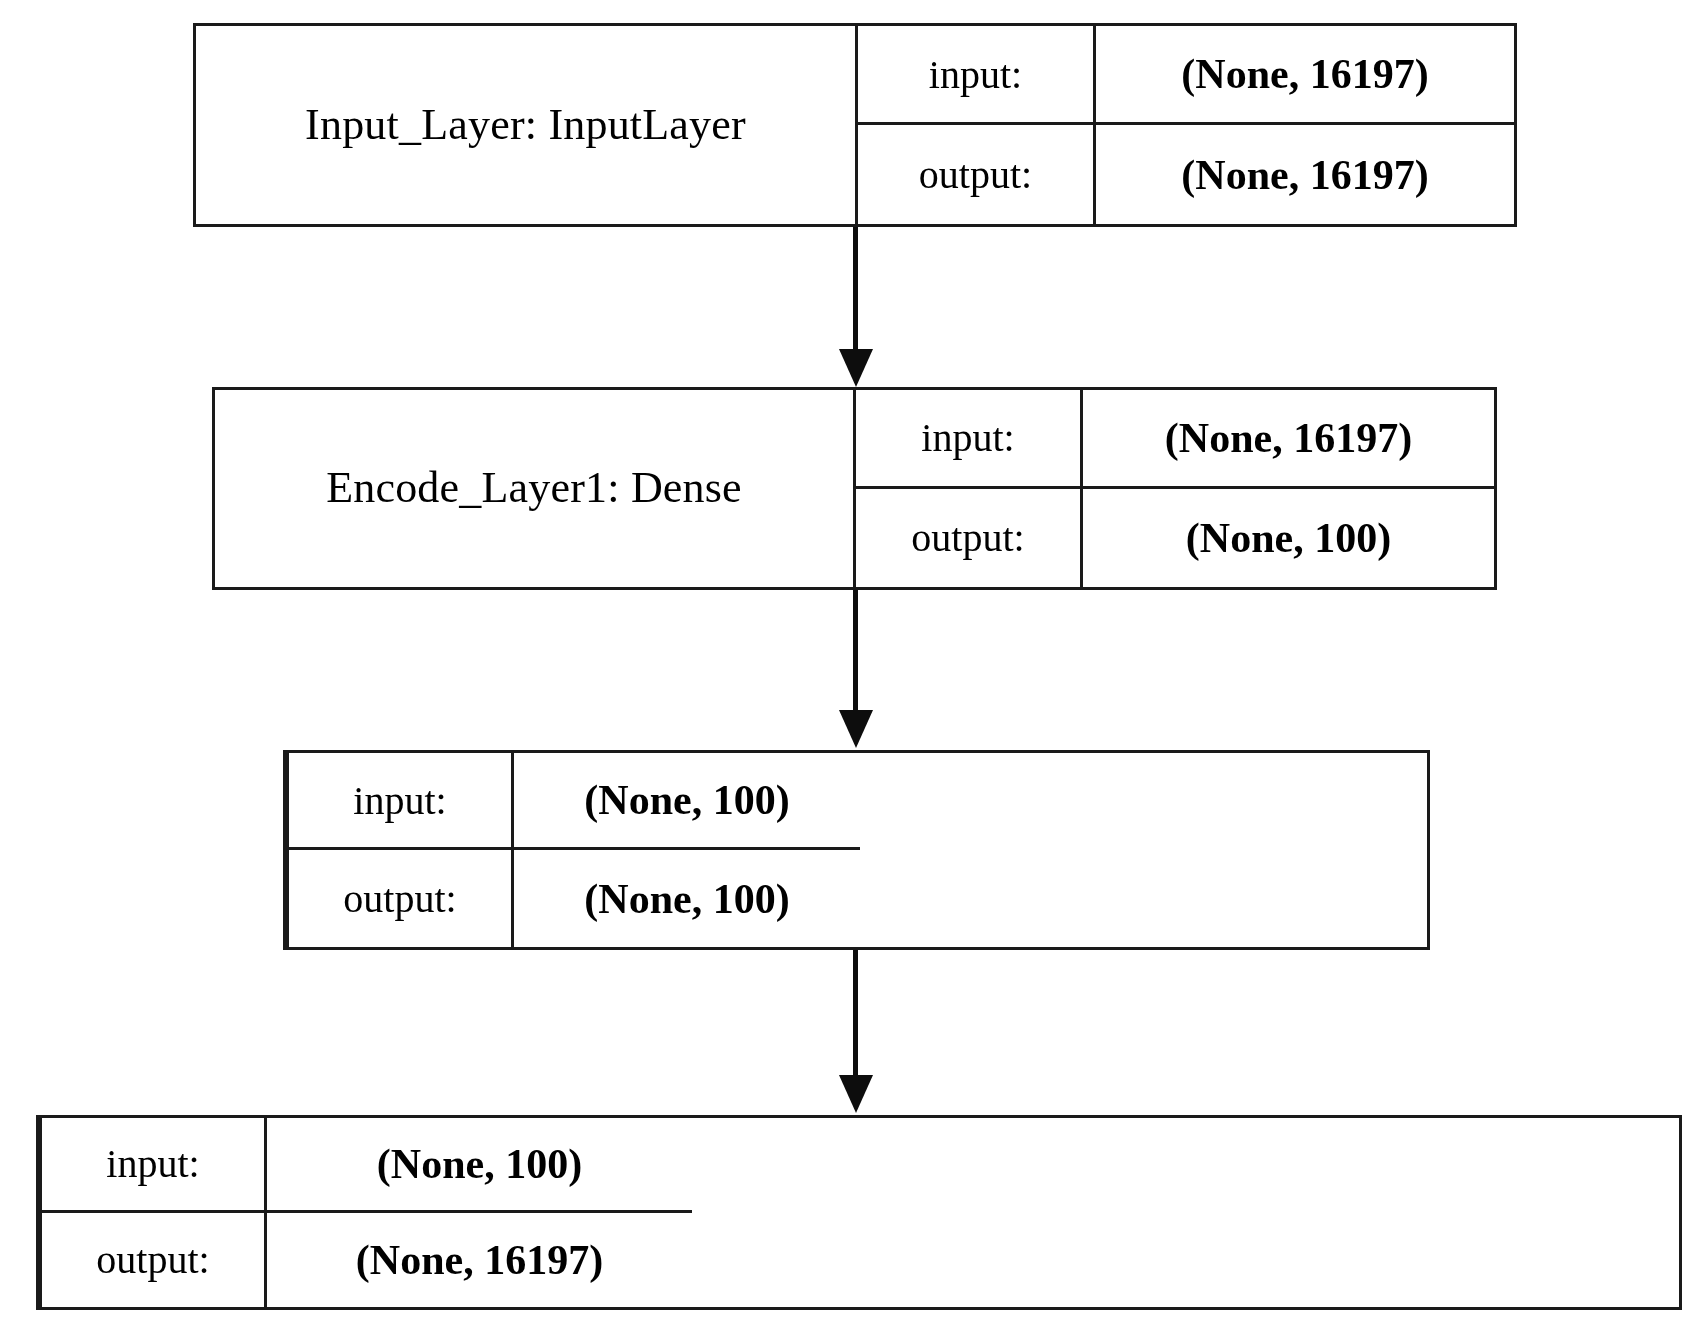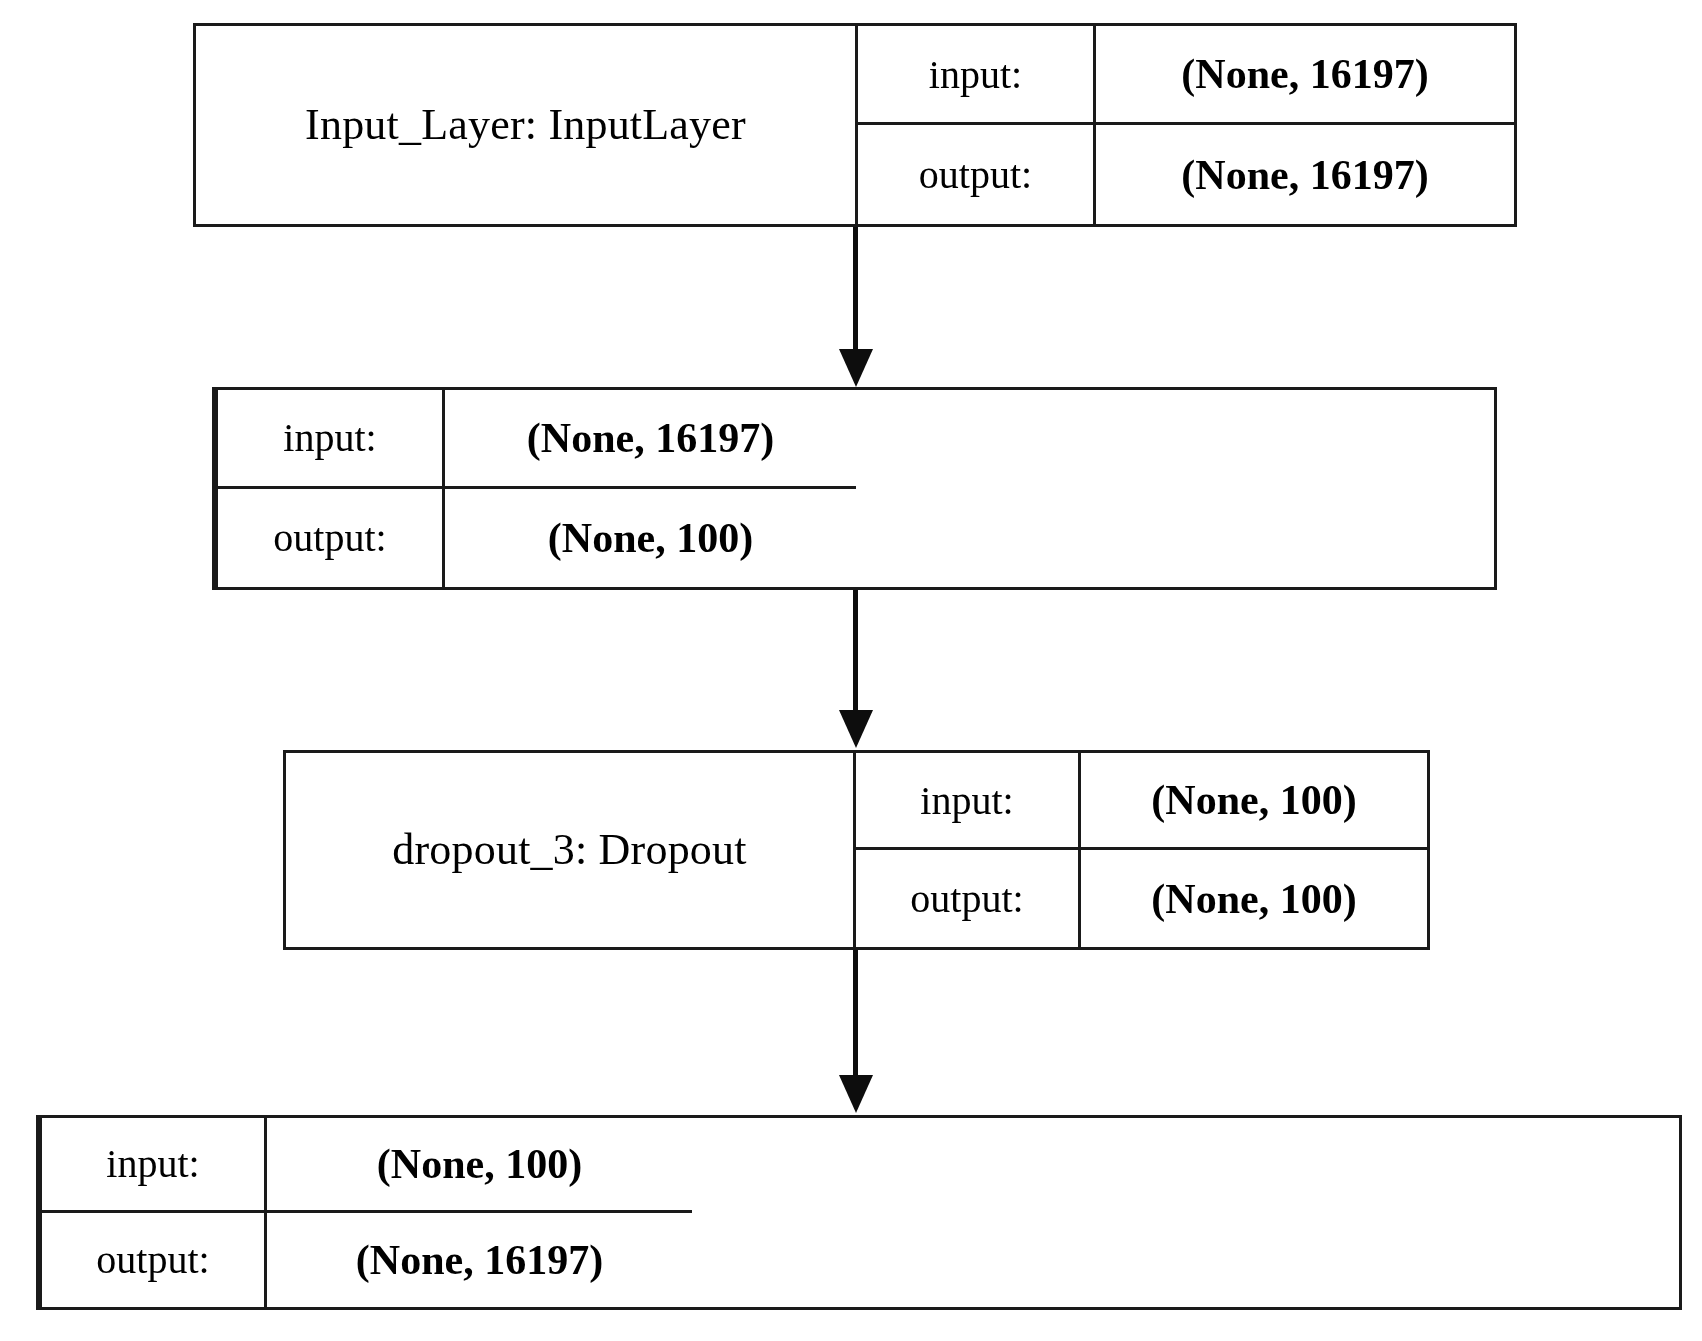--- a/index.html
+++ b/index.html
@@ -112,39 +112,39 @@
       </div>
     </div>
   </div>
 
   <div class="arrow" style="left:853px; top:227px; width:5px; height:160px;">
     <div class="arrow-line" style="height:124px;"></div>
     <div class="arrow-head" style="top:122px;"></div>
   </div>
 
   <div class="layer-box" style="left:212px; top:387px; width:1285px; height:203px;">
+    <div class="layer-name" style="width:641px;">Encode_Layer1: Dense</div>
     <div class="io-table" style="width:641px;">
       <div class="io-row top">
         <div class="io-label" style="width:224px;">input:</div>
         <div class="io-value" style="width:414px;">(None, 16197)</div>
       </div>
       <div class="io-row">
         <div class="io-label" style="width:224px;">output:</div>
         <div class="io-value" style="width:414px;">(None, 100)</div>
       </div>
     </div>
   </div>
 
   <div class="arrow" style="left:853px; top:590px; width:5px; height:160px;">
     <div class="arrow-line" style="height:122px;"></div>
     <div class="arrow-head" style="top:120px;"></div>
   </div>
 
   <div class="layer-box" style="left:283px; top:750px; width:1147px; height:200px;">
-    <div class="layer-name" style="width:570px;">dropout_3: Dropout</div>
     <div class="io-table" style="width:574px;">
       <div class="io-row top">
         <div class="io-label" style="width:222px;">input:</div>
         <div class="io-value" style="width:349px;">(None, 100)</div>
       </div>
       <div class="io-row">
         <div class="io-label" style="width:222px;">output:</div>
         <div class="io-value" style="width:349px;">(None, 100)</div>
       </div>
     </div>

